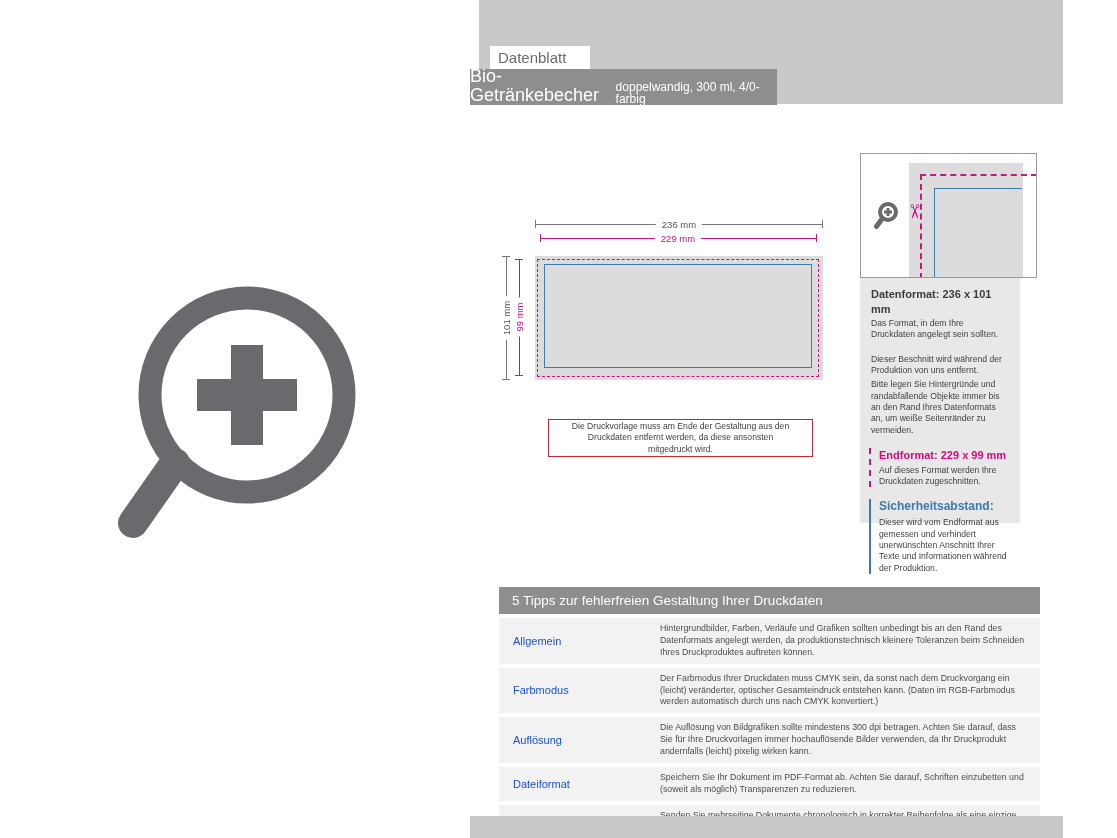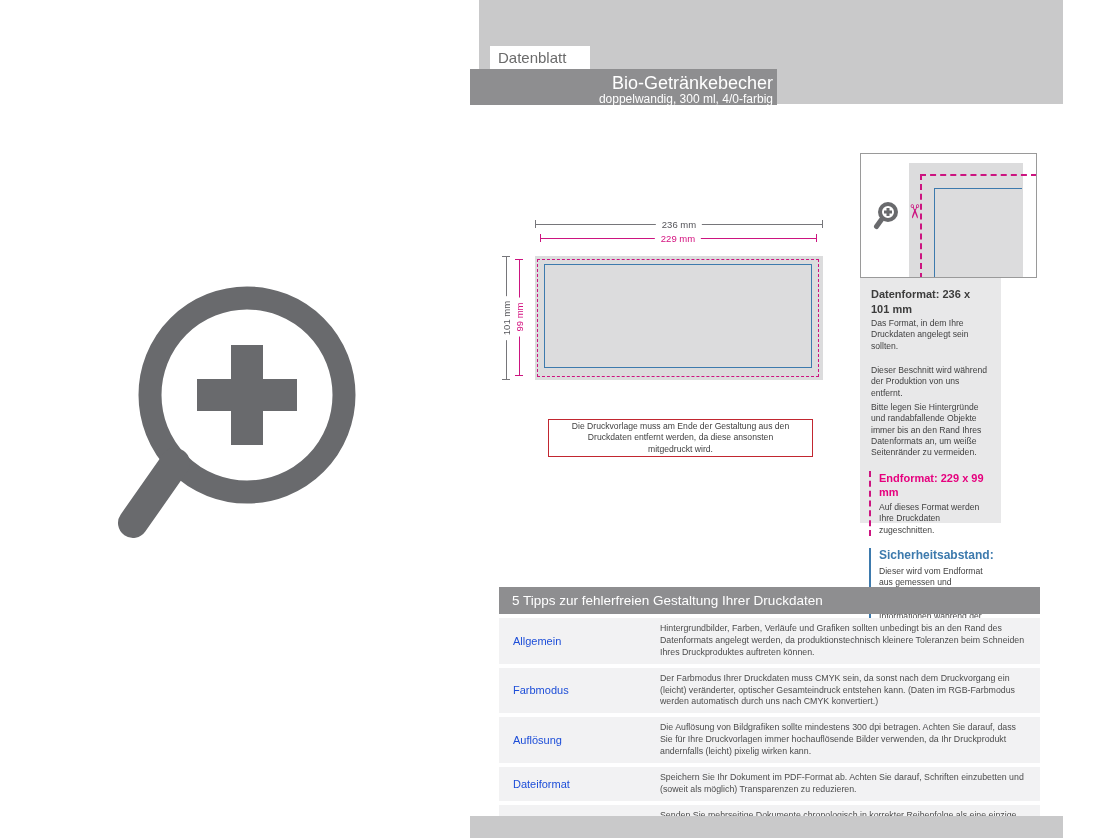--- a/index.html
+++ b/index.html
@@ -7,21 +7,21 @@
           font-family:"Liberation Sans",sans-serif;color:#3f3f3f;}
   .abs{position:absolute;}
 
   
   .top-band{left:479px;top:0;width:584px;height:104px;background:#c9c9ca;}
   .page-shadow{left:1063px;top:0;width:22px;height:838px;
 ated    background:linear-gradient(to right,rgba(95,95,100,.45),rgba(255,255,255,0));}
   .tab{left:490px;top:46px;width:100px;height:23px;background:#fff;color:#6b6b6b;
        font-size:15px;line-height:23px;padding-left:8px;box-sizing:border-box;}
   .banner{left:470px;top:69px;width:307px;height:36px;background:#8e8e90;color:#fff;
-          display:flex;flex-direction:column;justify-content:flex-end;align-items:flex-end;
+          display:flex;flex-direction:row;justify-content:flex-end;align-items:flex-end;
           padding-right:4px;box-sizing:border-box;}
   .banner-title{font-size:18px;line-height:19px;}
   .banner-sub{font-size:12px;line-height:12px;}
 
   
   .dimline-h{height:1px;background:#76767a;}
   .dimline-v{width:1px;background:#76767a;}
   .magenta-line{background:#cc1480;}
   .tick-v{width:1px;height:8px;background:#76767a;}
   .tick-h{width:8px;height:1px;background:#76767a;}
@@ -45,21 +45,21 @@
   .preview{left:860px;top:153px;width:177px;height:125px;background:#fff;border:1px solid #9a9a9a;
            box-sizing:border-box;overflow:hidden;}
   .pv-gray{left:48px;top:9px;width:114px;height:116px;background:#dcdcdd;}
   .pv-dash-v{left:59px;top:20px;height:105px;border-left:2px dashed #cc1480;}
   .pv-dash-h{left:59px;top:20px;width:117px;border-top:2px dashed #cc1480;}
   .pv-blue-v{left:73px;top:34px;height:91px;border-left:1.5px solid #3d7aad;}
   .pv-blue-h{left:73px;top:34px;width:88px;border-top:1.5px solid #3d7aad;}
   .pv-scissors{left:46px;top:48px;color:#cc1480;font-size:19px;transform:rotate(90deg);line-height:1;}
 
   
-  .info-panel{left:860px;top:278px;width:141px;height:245px;background:#e8e8e9;box-sizing:border-box;
+  .info-panel{left:860px;top:278px;width:160px;height:245px;background:#e8e8e9;box-sizing:border-box;
               padding:9px 11px;font-size:8.6px;line-height:1.32;color:#3f3f3f;}
   .info-panel p{margin:0 0 3px 0;}
   .info-title{font-size:11px;font-weight:bold;color:#3c3c3c;margin:0 0 2px 0;}
   .gap{height:10px;}
   .end-block{border-left:2px dashed #cc1480;padding-left:8px;margin-left:-2px;margin-top:12px;}
   .end-title{font-size:11px;font-weight:bold;color:#e6007e;margin:0 0 2px 0;}
   .safe-block{border-left:2px solid #3d7aad;padding-left:8px;margin-left:-2px;margin-top:12px;}
   .safe-title{font-size:12px;font-weight:bold;color:#3d7aad;margin:0 0 2px 0;}
 
   

